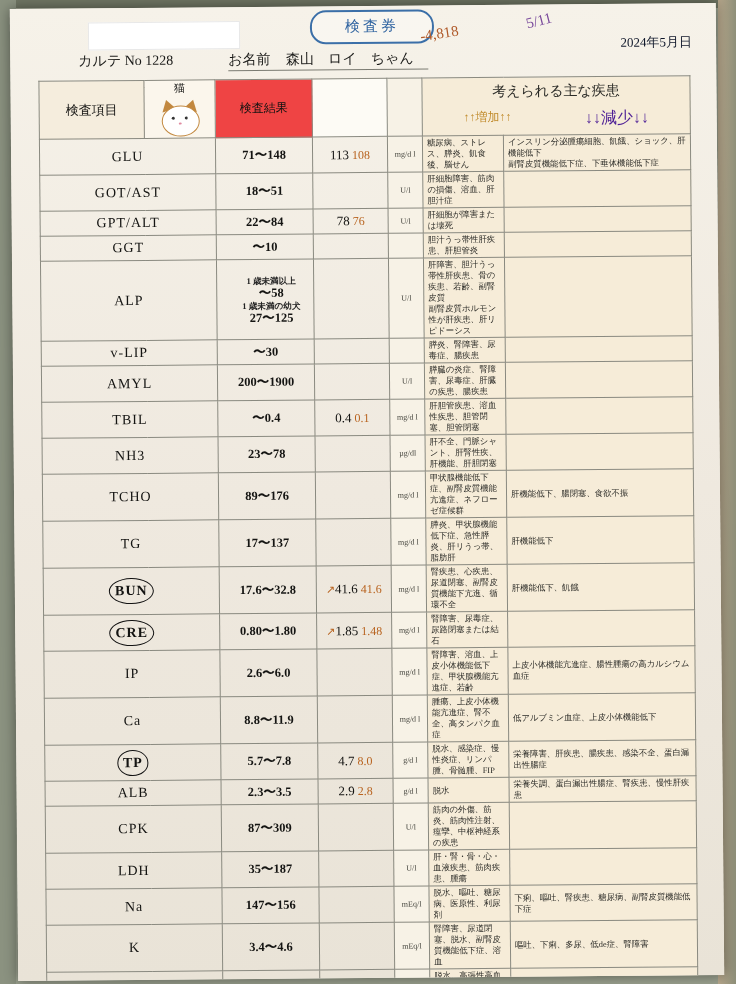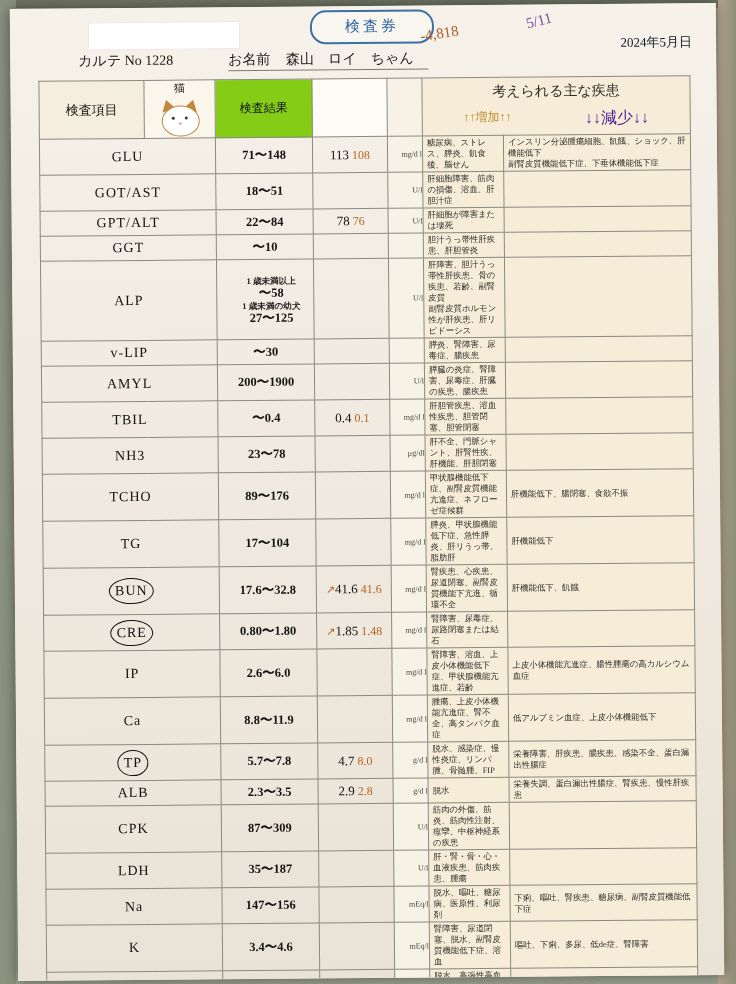--- a/index.html
+++ b/index.html
@@ -70,36 +70,37 @@
     padding:0;
     vertical-align:middle;
   }
   thead th{
     background:#f2eadb;
     font-weight:normal;
     height:52px;
   }
   .c-item{width:104px;text-align:center;background:#f5eddd;font-size:13px;}
   .c-cat{width:70px;text-align:center;background:#fbf6ec;}
-  .c-ref{width:96px;text-align:center;background:#84cc16;font-size:12px;}
+  .c-ref{width:96px;text-align:center;background:#ef4444;font-size:12px;}
   .c-res{width:74px;text-align:center;background:#fdfbf5;font-size:12px;}
-  .c-unit{width:34px;text-align:right;background:#f7f2e6;font-size:8px;color:#46463f;}
+  .c-unit{width:34px;text-align:center;background:#f7f2e6;font-size:8px;color:#46463f;}
   .c-up{background:#f6ecd8;font-size:8.4px;padding:1px 4px;color:#2a2a26;}
   .c-dn{width:178px;background:#f6ecd8;font-size:8.4px;padding:1px 4px;color:#2a2a26;}
   tbody tr{height:24px;}
   .name{font-size:14px;text-align:center;letter-spacing:1px;}
   .ref{text-align:center;font-size:12.5px;font-weight:bold;}
   .res{text-align:center;font-size:13px;}
   .hand{color:#b8631f;font-family:Liberation Serif, serif;font-size:12px;margin-left:3px;}
   .head-up{color:#c08a2a;font-size:12px;}
   .head-dn{color:#4c1d95;font-size:16px;}
   .head-dis{font-size:14px;}
   .circle{
     display:inline-block;border:1.4px solid #111;border-radius:50%;
     padding:4px 5px;
+    font-weight:bold;
   }
   .cat-face{
     width:46px;height:40px;margin:2px auto 0;position:relative;
   }
   .cat-face .ear-l,.cat-face .ear-r{
     position:absolute;top:2px;width:0;height:0;
     border-left:7px solid transparent;border-right:7px solid transparent;
     border-bottom:11px solid #c2883f;
   }
   .cat-face .ear-l{left:4px;transform:rotate(-16deg);}
@@ -298,21 +299,21 @@
           <td class="c-unit">mg/d l</td>
           <td class="c-up">
             <div>甲状腺機能低下症、副腎皮質機能亢進症、ネフローゼ症候群</div>
           </td>
           <td class="c-dn">
             <div>肝機能低下、腸閉塞、食欲不振</div>
           </td>
         </tr>
         <tr>
           <td class="name" colspan="2"><span>TG</span></td>
-          <td class="ref">17〜104</td>
+          <td class="ref">17〜137</td>
           <td class="res"></td>
           <td class="c-unit">mg/d l</td>
           <td class="c-up">
             <div>膵炎、甲状腺機能低下症、急性膵炎、肝リうっ帯、脂肪肝</div>
           </td>
           <td class="c-dn">
             <div>肝機能低下</div>
           </td>
         </tr>
         <tr>

